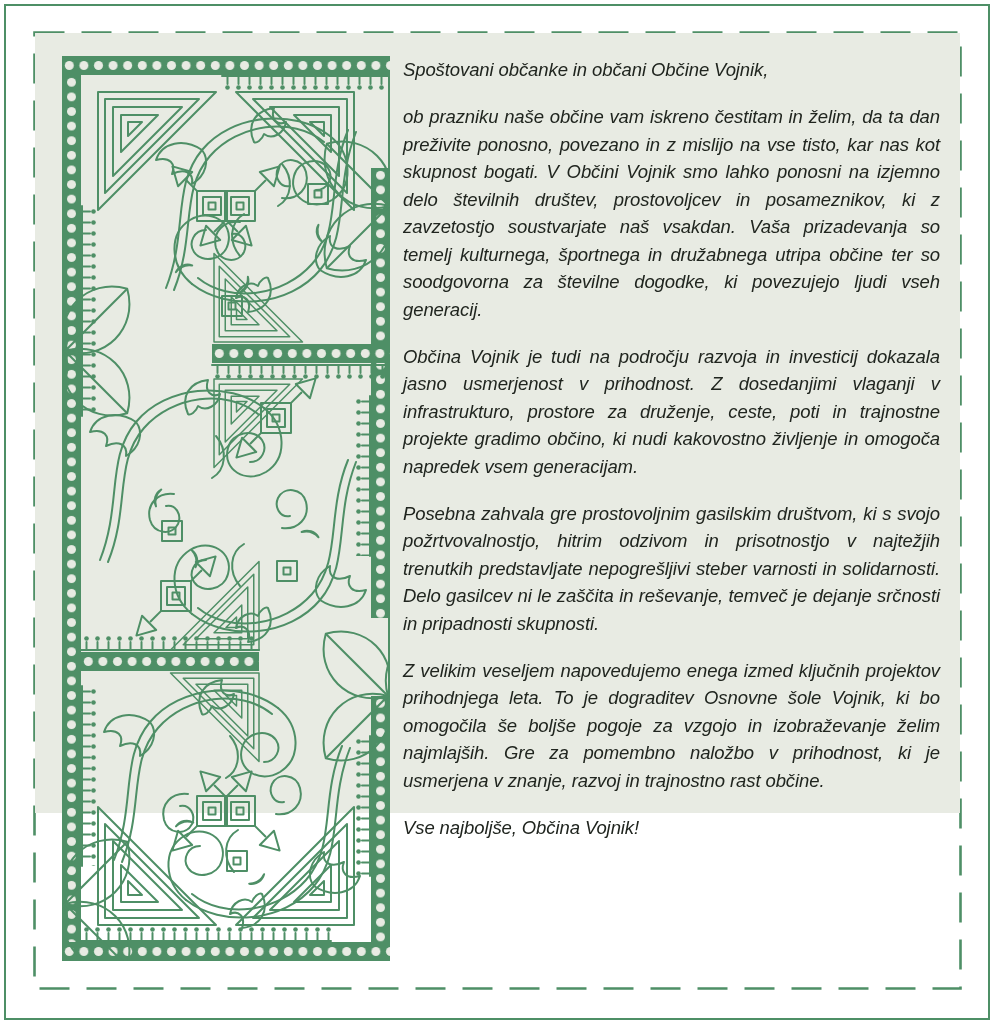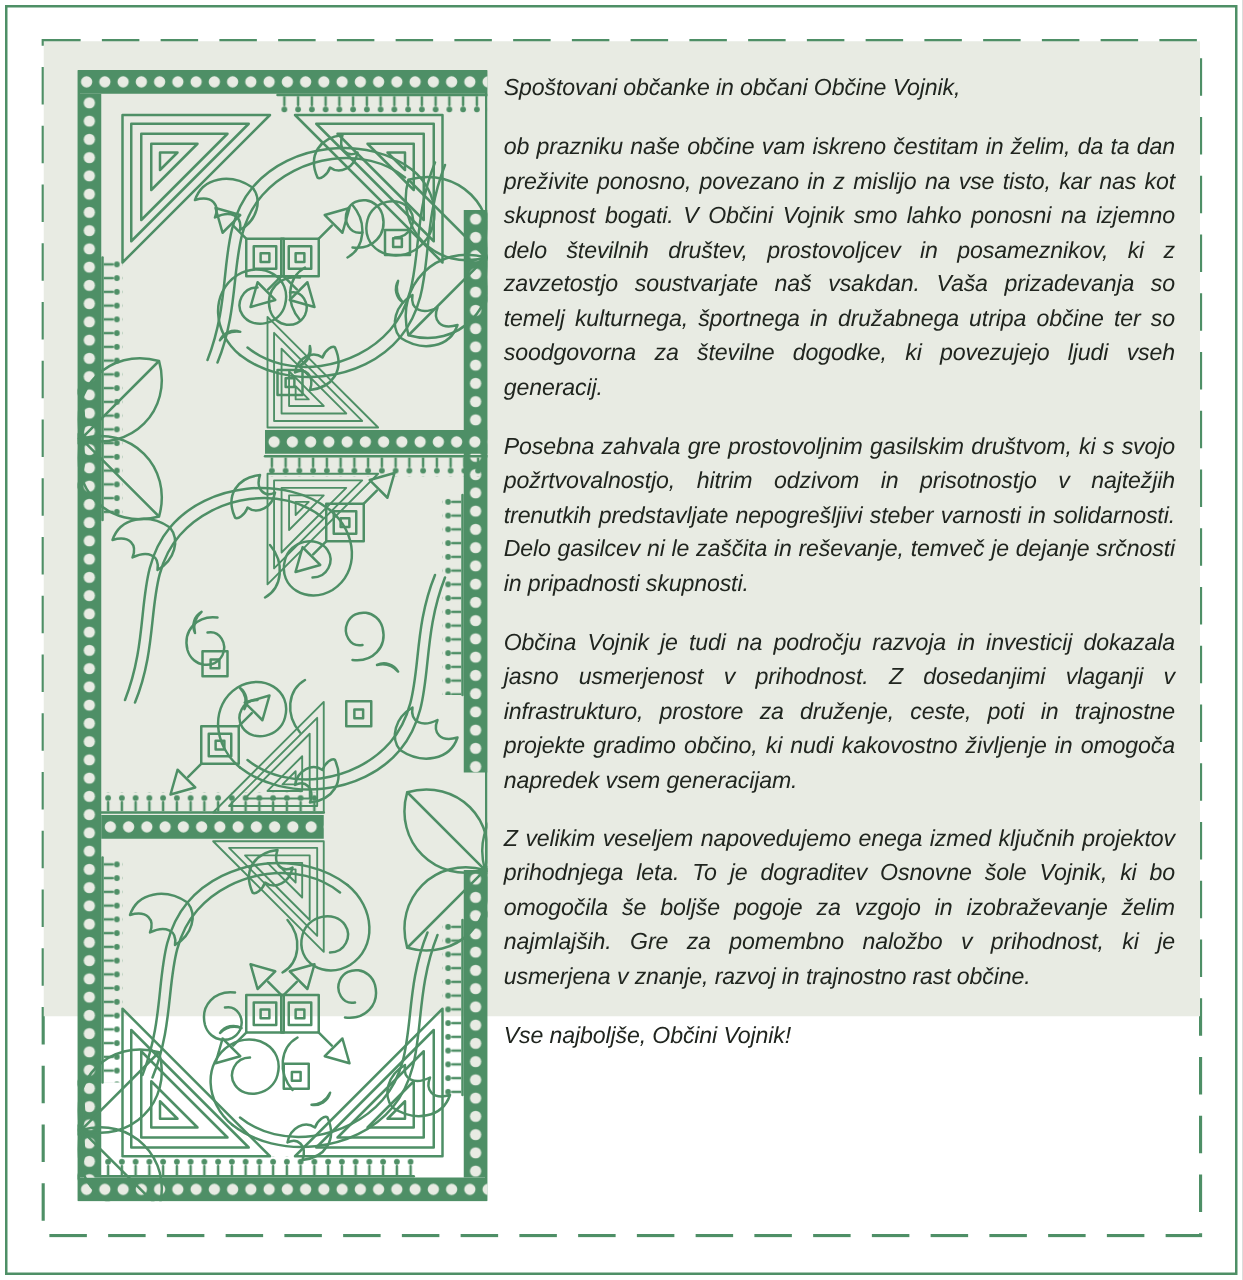--- a/index.html
+++ b/index.html
@@ -207,20 +207,20 @@
         <use href="#cres" transform="translate(250,470) rotate(60)"></use>
         <use href="#cres" transform="translate(120,760) rotate(30)"></use>
         <use href="#cres" transform="translate(200,830) rotate(190)"></use>
         <use href="#cres" transform="translate(250,180) rotate(-60)"></use>
       </svg>
     </div>
 
     <div class="letter">
       <p class="salutation">Spoštovani občanke in občani Občine Vojnik,</p>
       <p>ob prazniku naše občine vam iskreno čestitam in želim, da ta dan preživite ponosno, povezano in z mislijo na vse tisto, kar nas kot skupnost bogati. V Občini Vojnik smo lahko ponosni na izjemno delo številnih društev, prostovoljcev in posameznikov, ki z zavzetostjo soustvarjate naš vsakdan. Vaša prizadevanja so temelj kulturnega, športnega in družabnega utripa občine ter so soodgovorna za številne dogodke, ki povezujejo ljudi vseh generacij.</p>
+      <p>Občina Vojnik je tudi na področju razvoja in investicij dokazala jasno usmerjenost v prihodnost. Z dosedanjimi vlaganji v infrastrukturo, prostore za druženje, ceste, poti in trajnostne projekte gradimo občino, ki nudi kakovostno življenje in omogoča napredek vsem generacijam.</p>
       <p>Posebna zahvala gre prostovoljnim gasilskim društvom, ki s svojo požrtvovalnostjo, hitrim odzivom in prisotnostjo v najtežjih trenutkih predstavljate nepogrešljivi steber varnosti in solidarnosti. Delo gasilcev ni le zaščita in reševanje, temveč je dejanje srčnosti in pripadnosti skupnosti.</p>
-      <p>Občina Vojnik je tudi na področju razvoja in investicij dokazala jasno usmerjenost v prihodnost. Z dosedanjimi vlaganji v infrastrukturo, prostore za druženje, ceste, poti in trajnostne projekte gradimo občino, ki nudi kakovostno življenje in omogoča napredek vsem generacijam.</p>
       <p>Z velikim veseljem napovedujemo enega izmed ključnih projektov prihodnjega leta. To je dograditev Osnovne šole Vojnik, ki bo omogočila še boljše pogoje za vzgojo in izobraževanje želim najmlajših. Gre za pomembno naložbo v prihodnost, ki je usmerjena v znanje, razvoj in trajnostno rast občine.</p>
-      <p class="closing">Vse najboljše, Občini Vojnik!</p>
+      <p class="closing">Vse najboljše, Občina Vojnik!</p>
     </div>
 
   </div>
 </div>
 
 </body></html>

